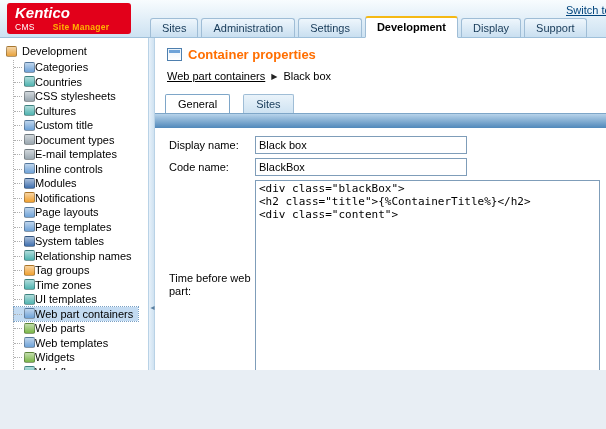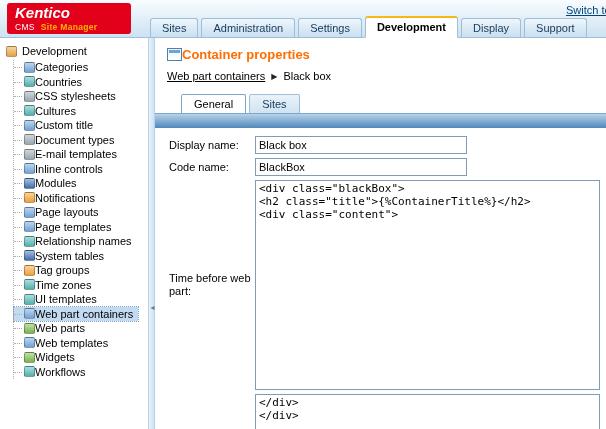--- a/index.html
+++ b/index.html
@@ -1,35 +1,35 @@
 <!DOCTYPE html>
 <html><head>
 <meta charset="utf-8">
 <style>
   * { box-sizing: border-box; margin: 0; padding: 0; }
   html,body { background:#e8eef4; }
   .app {
-    position: relative; width: 606px; height: 429px; overflow: hidden;
+    position: relative; width: 606px; height: 370px; overflow: hidden;
     font-family: "Liberation Sans", sans-serif; font-size: 11px; color: #000;
     background: #eab308;
   }
   
   .chrome {
     position: relative; height: 38px;
     background: linear-gradient(#f8fcfe, #cde2f2);
     border-bottom: 1px solid #9fc0da;
   }
   .logo {
     position: absolute; left: 7px; top: 3px; width: 124px; height: 31px;
     background: #e2001a; border-radius: 3px; color: #fff; padding: 2px 8px;
     line-height: 1.1;
   }
   .logo-brand { font-size: 15px; font-weight: bold; font-style: italic; }
   .logo-sub { font-size: 8.5px; letter-spacing: .3px; margin-top: 1px; }
-  .logo-sub .suffix { color: #ffb400; font-weight: bold; margin-left: 6px; }
+  .logo-sub .suffix { color: #ffb400; font-weight: bold; margin-left: 18px; }
   .switch {
     position: absolute; left: 566px; top: 4px; white-space: nowrap;
     color: #00447c; text-decoration: underline; cursor: pointer;
   }
   .nav-tabs { position: absolute; left: 150px; bottom: 0; display: flex; gap: 3px; align-items: flex-end; }
   .nav-tab {
     padding: 3px 11px; color: #173a58; cursor: pointer;
     background: linear-gradient(#eef6fc, #c9dfF0);
     border: 1px solid #9fbdd6; border-bottom: none; border-radius: 3px 3px 0 0;
   }
@@ -63,28 +63,28 @@
   .ti-root  { background-color: #e8a33d; }
   .splitter {
     width: 7px; position: relative;
     background: linear-gradient(90deg, #e7f1fa, #cfe2f1);
     border-left: 1px solid #b9d2e6; border-right: 1px solid #b9d2e6;
     cursor: col-resize;
   }
   .splitter-arrow { position: absolute; top: 266px; left: 0px; font-size: 7px; color: #5b80a0; cursor: pointer; }
   
   .main { flex: 1; background: #fff; overflow: hidden; }
-  .title-row { display: flex; align-items: center; padding: 9px 0 5px 12px; }
+  .title-row { display: flex; align-items: center; gap: 6px; padding: 9px 0 5px 12px; }
   .title-icon { width: 15px; height: 13px; border: 1px solid #4e7fae; background: linear-gradient(#eaf3fb,#fff); position: relative; }
   .title-icon::after { content: ""; position: absolute; left: 1px; right: 1px; top: 1px; height: 3px; background: #6fa3d8; }
   .page-title { color: #ff6e00; font-size: 13px; font-weight: bold; }
   .breadcrumb { display: flex; align-items: center; gap: 6px; padding: 3px 0 9px 12px; }
   .crumb-link { color: #000; text-decoration: underline; cursor: pointer; }
   .crumb-sep { font-size: 8px; color: #222; }
-  .subtabs { display: flex; gap: 3px; align-items: flex-end; height: 22px; padding-left: 26px; }
+  .subtabs { display: flex; gap: 13px; align-items: flex-end; height: 22px; padding-left: 10px; }
   .subtab {
     padding: 3px 12px; cursor: pointer; color: #173a58;
     background: linear-gradient(#eaf3fa, #cfe3f2);
     border: 1px solid #9fbdd6; border-bottom: none; border-radius: 2px 2px 0 0;
   }
   .subtab.active { background: #fff; color: #000; border-color: #7ea6c8; }
   .bluebar { height: 15px; background: linear-gradient(#b7d3ea, #5088ba); border-top: 1px solid #7ea6c8; }
   .form { padding: 8px 0 0 14px; }
   .frow { display: flex; align-items: center; margin-bottom: 4px; }
   .flabel { flex: 0 0 86px; padding-right: 4px; line-height: 13px; }
@@ -172,26 +172,26 @@
           </div>
         <div class="tree-item">
             <span class="ti ic-blue"></span>
             <span>Page layouts</span>
           </div>
         <div class="tree-item">
             <span class="ti ic-blue"></span>
             <span>Page templates</span>
           </div>
         <div class="tree-item">
-            <span class="ti ic-teal"></span>
-            <span>Relationship names</span>
-          </div>
-        <div class="tree-item">
             <span class="ti ic-navy"></span>
             <span>System tables</span>
+          </div>
+        <div class="tree-item">
+            <span class="ti ic-teal"></span>
+            <span>Relationship names</span>
           </div>
         <div class="tree-item">
             <span class="ti ic-orange"></span>
             <span>Tag groups</span>
           </div>
         <div class="tree-item">
             <span class="ti ic-teal"></span>
             <span>Time zones</span>
           </div>
         <div class="tree-item">

